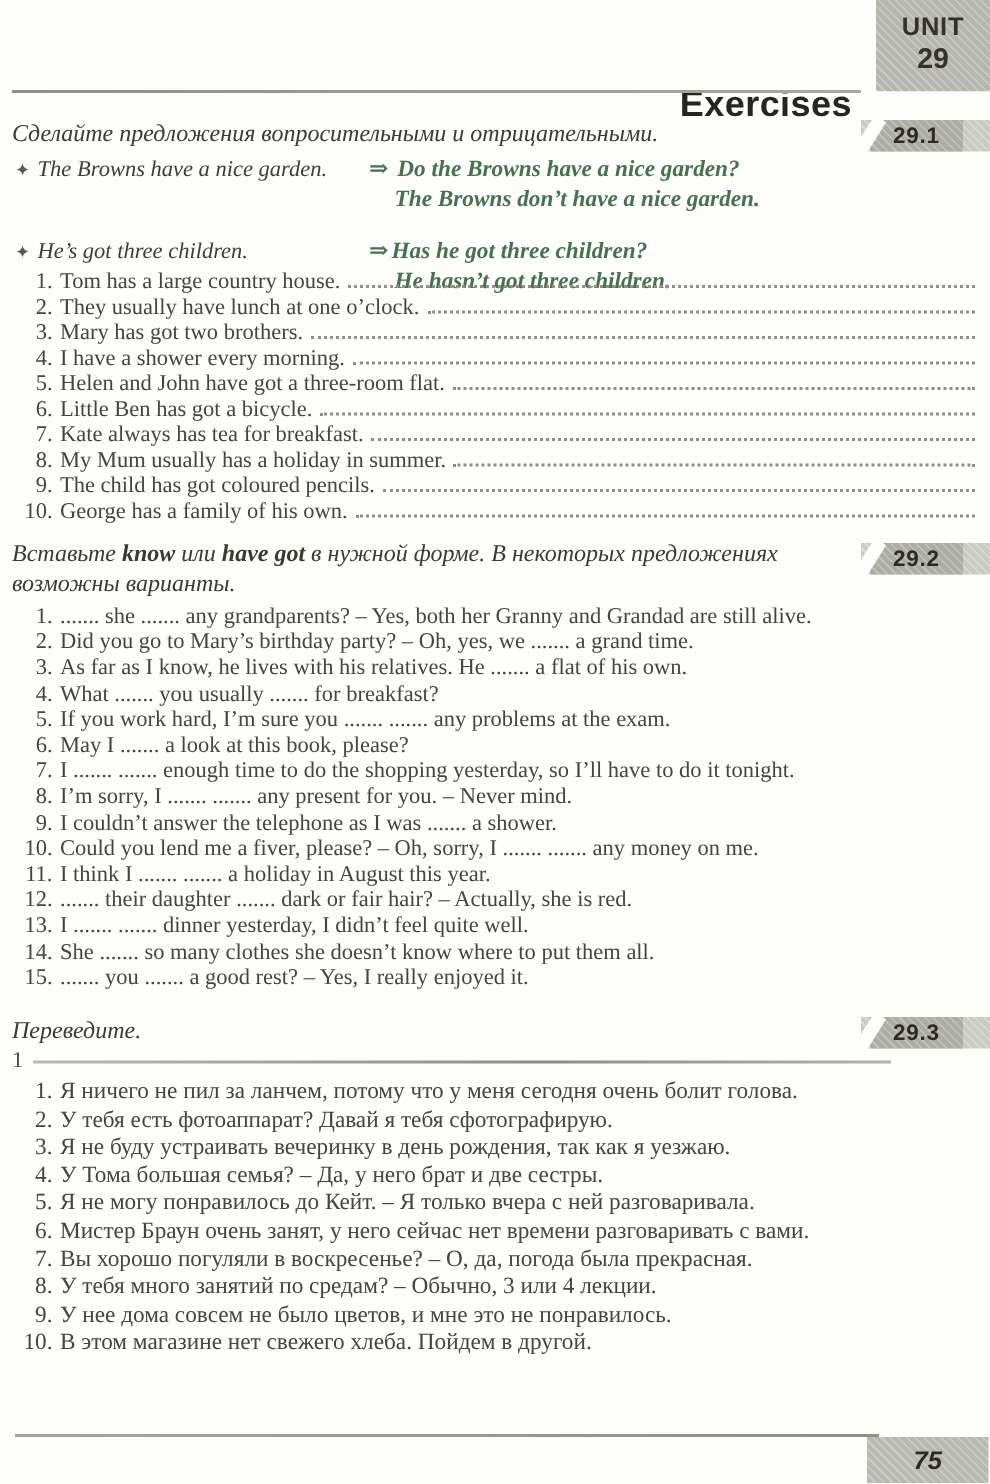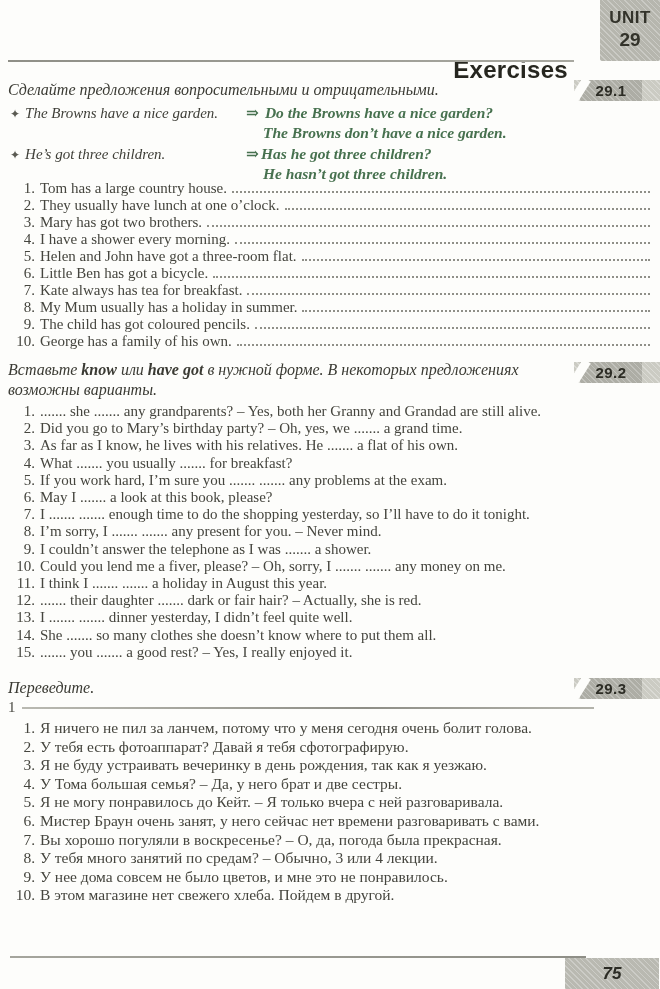--- a/index.html
+++ b/index.html
@@ -9,21 +9,21 @@
     font-family:"Liberation Serif","DejaVu Serif",serif;
     color:#45453e;
   }
   
   .hdr-title {
     position:absolute; top:24px; right:92px;
     font-family:"Liberation Sans",sans-serif; font-weight:bold;
     font-size:24px; color:#26261f; letter-spacing:.3px;margin-top:32px;
   }
   .unit-tab {
-    position:absolute; top:0; right:0; width:60px; height:61px;
+    position:absolute; top:0; right:0; width:76px; height:61px;
     background:#b6b6ae;
     background-image:repeating-linear-gradient(45deg, rgba(255,255,255,.28) 0 1px, transparent 1px 4px);
     border-radius:0 0 2px 2px;
     text-align:center; color:#33332b;
     font-family:"Liberation Sans",sans-serif; font-weight:bold;
   }
   .unit-tab .u1 { margin-top:8px; font-size:17px; letter-spacing:.5px; }
   .unit-tab .u2 { font-size:19px; margin-top:1px; }
   .head-rule {
     position:absolute; top:60px; left:8px; right:86px; height:2px;
@@ -50,21 +50,21 @@
   
   .sec-head { position:absolute; left:8px; right:0; }
   .instr {
     font-style:italic; font-size:16px; color:#3a3a33;
     padding-right:108px; line-height:20px;
   }
   .instr b { font-weight:bold; }
   
   .examples {
     position:absolute; left:10px; top:103px; right:8px;
-    display:grid; grid-template-columns:236px 1fr; row-gap:1px;
+    display:grid; grid-template-columns:236px 1fr; row-gap:15px;
   }
   .ex-src {
     font-style:italic; font-size:15px; color:#3e3e37; line-height:20px;
   }
   .ex-src .star { font-style:normal; font-size:12px; color:#5a5a52; margin-right:5px; }
   .ex-ans {
     font-style:italic; font-weight:bold; font-size:15.5px;
     color:#47714f; line-height:20px;
   }
   .ex-ans .arrow { font-style:normal; margin-right:2px; }
@@ -85,21 +85,21 @@
   .stray {
     position:absolute; left:8px; right:66px; top:699px;
     display:flex; align-items:center; font-size:15px; color:#4a4a43;
   }
   .stray-line { flex:1; height:2px; margin-left:6px;
     background:linear-gradient(to right,#b9b9b1,#8e8e86 60%,#b3b3ab); }
   
   .foot-rule { position:absolute; top:956px; left:10px; right:74px; height:2px;
     background:linear-gradient(to right,#a5a59d,#8e8e86); }
   .page-num-box {
-    position:absolute; right:1px; bottom:0; width:94px; height:31px;
+    position:absolute; right:1px; bottom:0; width:81px; height:31px;
     background:#b9b9b1;
     background-image:repeating-linear-gradient(45deg, rgba(255,255,255,.28) 0 1px, transparent 1px 4px);
     text-align:center; line-height:31px;
     font-family:"Liberation Sans",sans-serif; font-weight:bold; font-style:italic;
     font-size:17px; color:#2c2c25;
   }
 </style>
 </head>
 <body>
 

